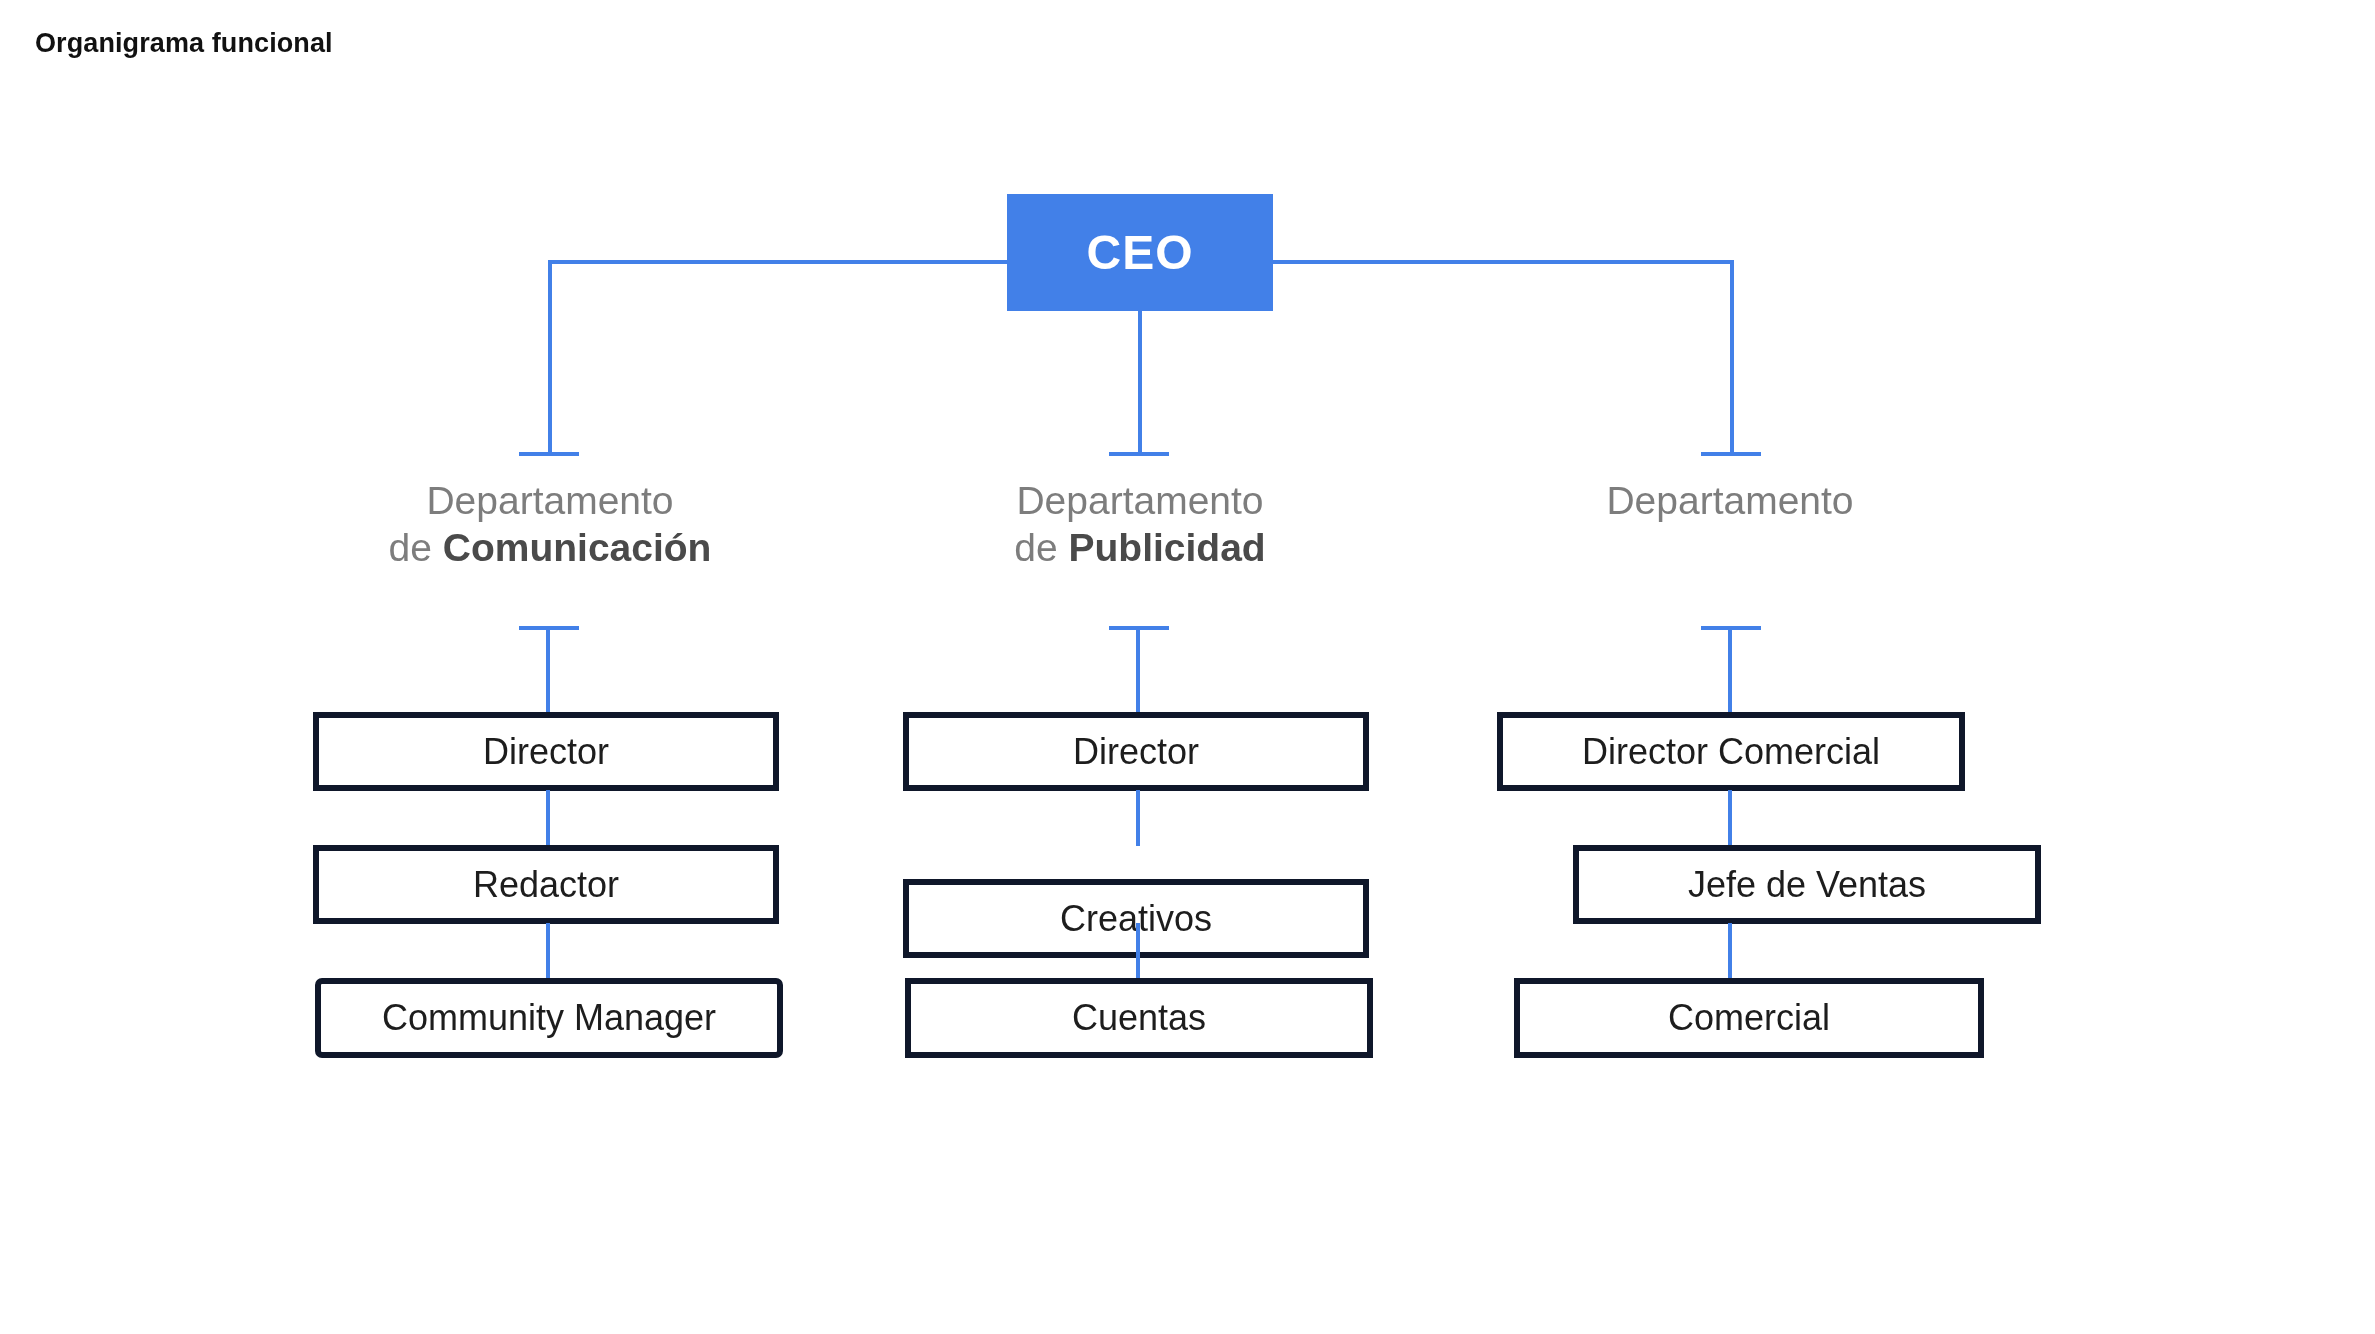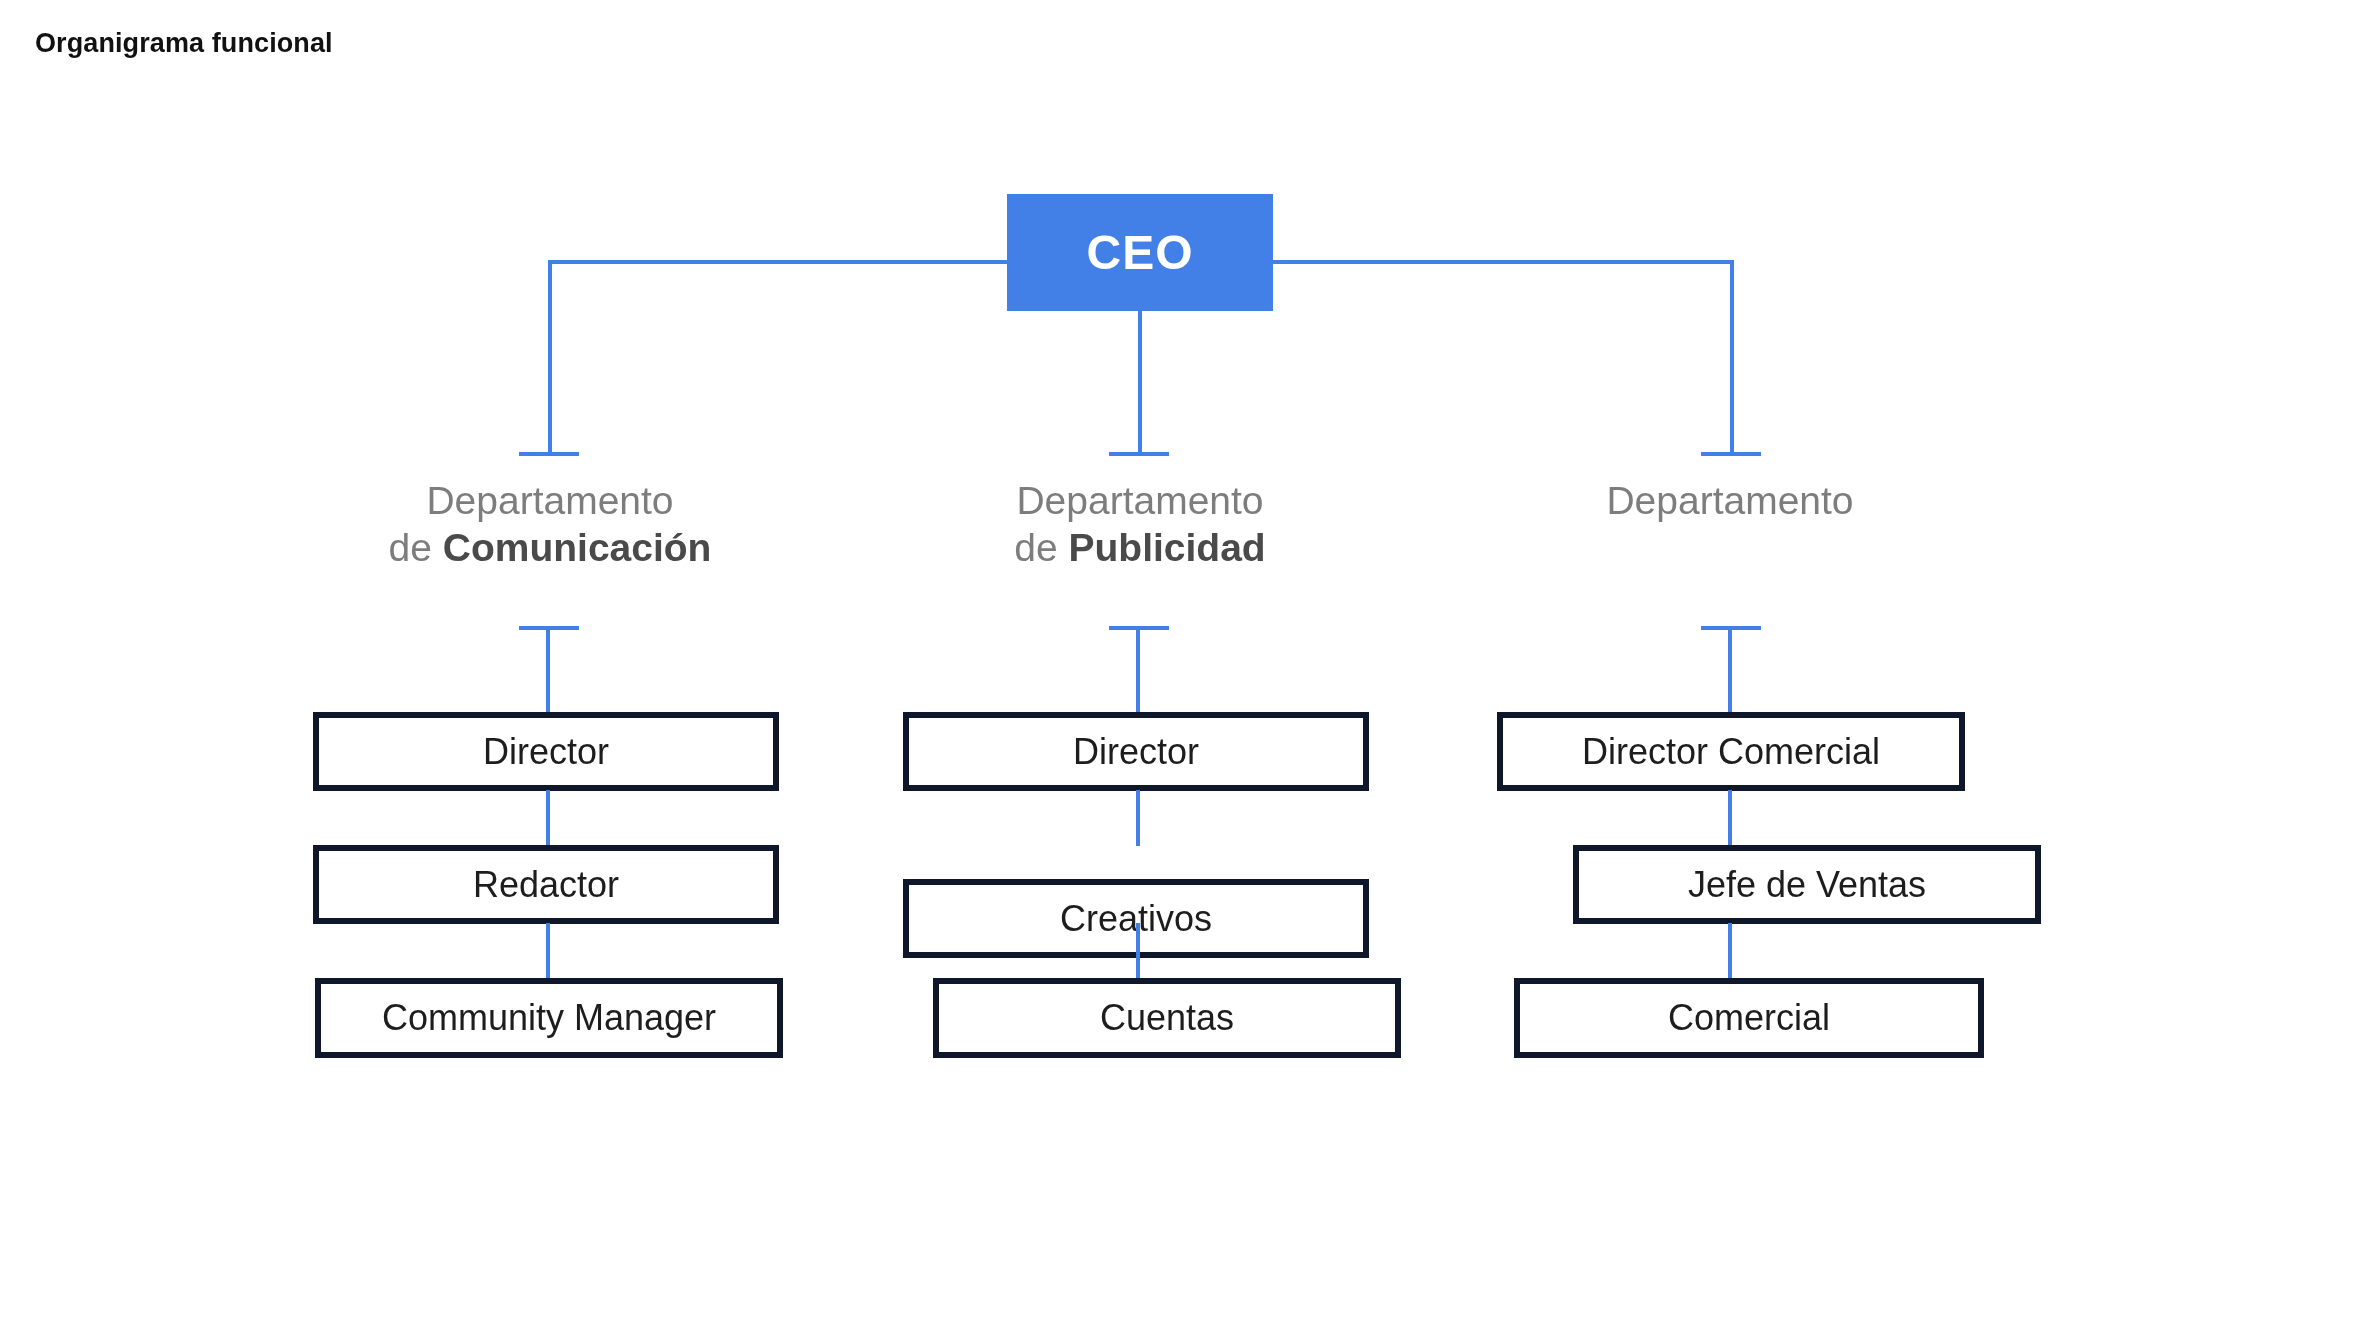--- a/index.html
+++ b/index.html
@@ -134,41 +134,41 @@
   <div class="vline" style="left:546px; top:626px; height:89px;"></div>
 
   <div class="role-box" style="left:313px; top:712px; width:466px; height:79px;">
     <span class="role-label">Director</span>
   </div>
   <div class="vline" style="left:546px; top:790px; height:56px;"></div>
   <div class="role-box" style="left:313px; top:845px; width:466px; height:79px;">
     <span class="role-label">Redactor</span>
   </div>
   <div class="vline" style="left:546px; top:923px; height:56px;"></div>
-  <div class="role-box" style="left:315px; top:978px; width:468px; height:80px;">
+  <div class="role-box" style="left:315px; top:978px; width:468px; height:80px;border-radius:7px;">
     <span class="role-label">Community Manager</span>
   </div>
 
   <div class="dept-label" style="left:880px; top:478px;">
     <span class="dept-line1">Departamento</span>
     <span class="dept-line2"><span>de </span><span class="dept-strong">Publicidad</span></span>
   </div>
 
   <div class="hline" style="left:1109px; top:626px; width:60px;"></div>
   <div class="vline" style="left:1136px; top:626px; height:89px;"></div>
 
   <div class="role-box" style="left:903px; top:712px; width:466px; height:79px;">
     <span class="role-label">Director</span>
   </div>
   <div class="vline" style="left:1136px; top:790px; height:56px;"></div>
   <div class="role-box" style="left:903px; top:879px; width:466px; height:79px;">
     <span class="role-label">Creativos</span>
   </div>
   <div class="vline" style="left:1136px; top:923px; height:56px;"></div>
-  <div class="role-box" style="left:933px; top:978px; width:468px; height:80px;">
+  <div class="role-box" style="left:905px; top:978px; width:468px; height:80px;">
     <span class="role-label">Cuentas</span>
   </div>
 
   <div class="dept-label" style="left:1470px; top:478px;">
     <span class="dept-line1">Departamento</span>
   </div>
 
   <div class="hline" style="left:1701px; top:626px; width:60px;"></div>
   <div class="vline" style="left:1728px; top:626px; height:89px;"></div>
 

